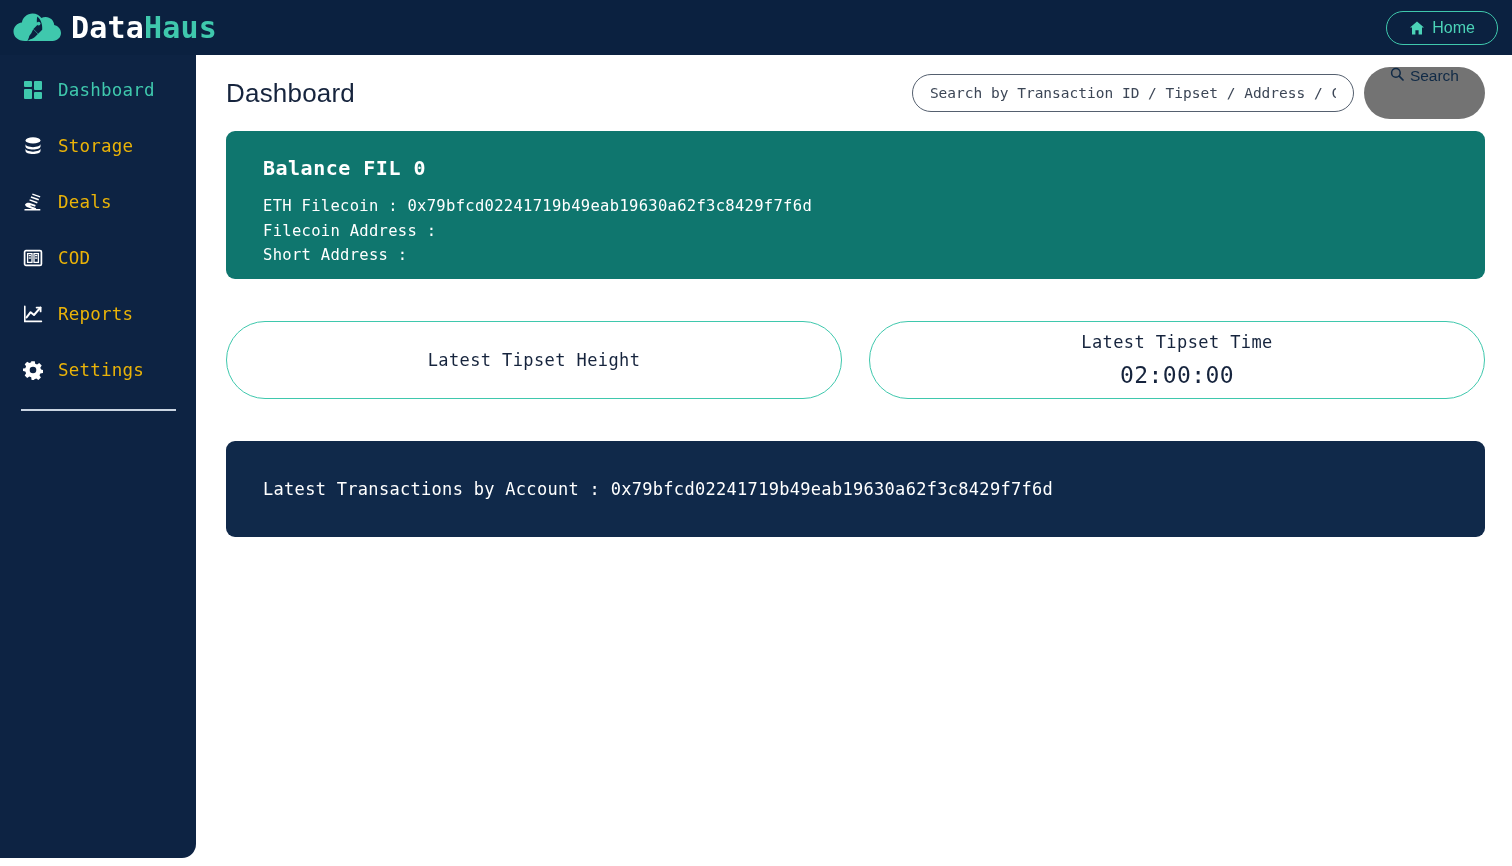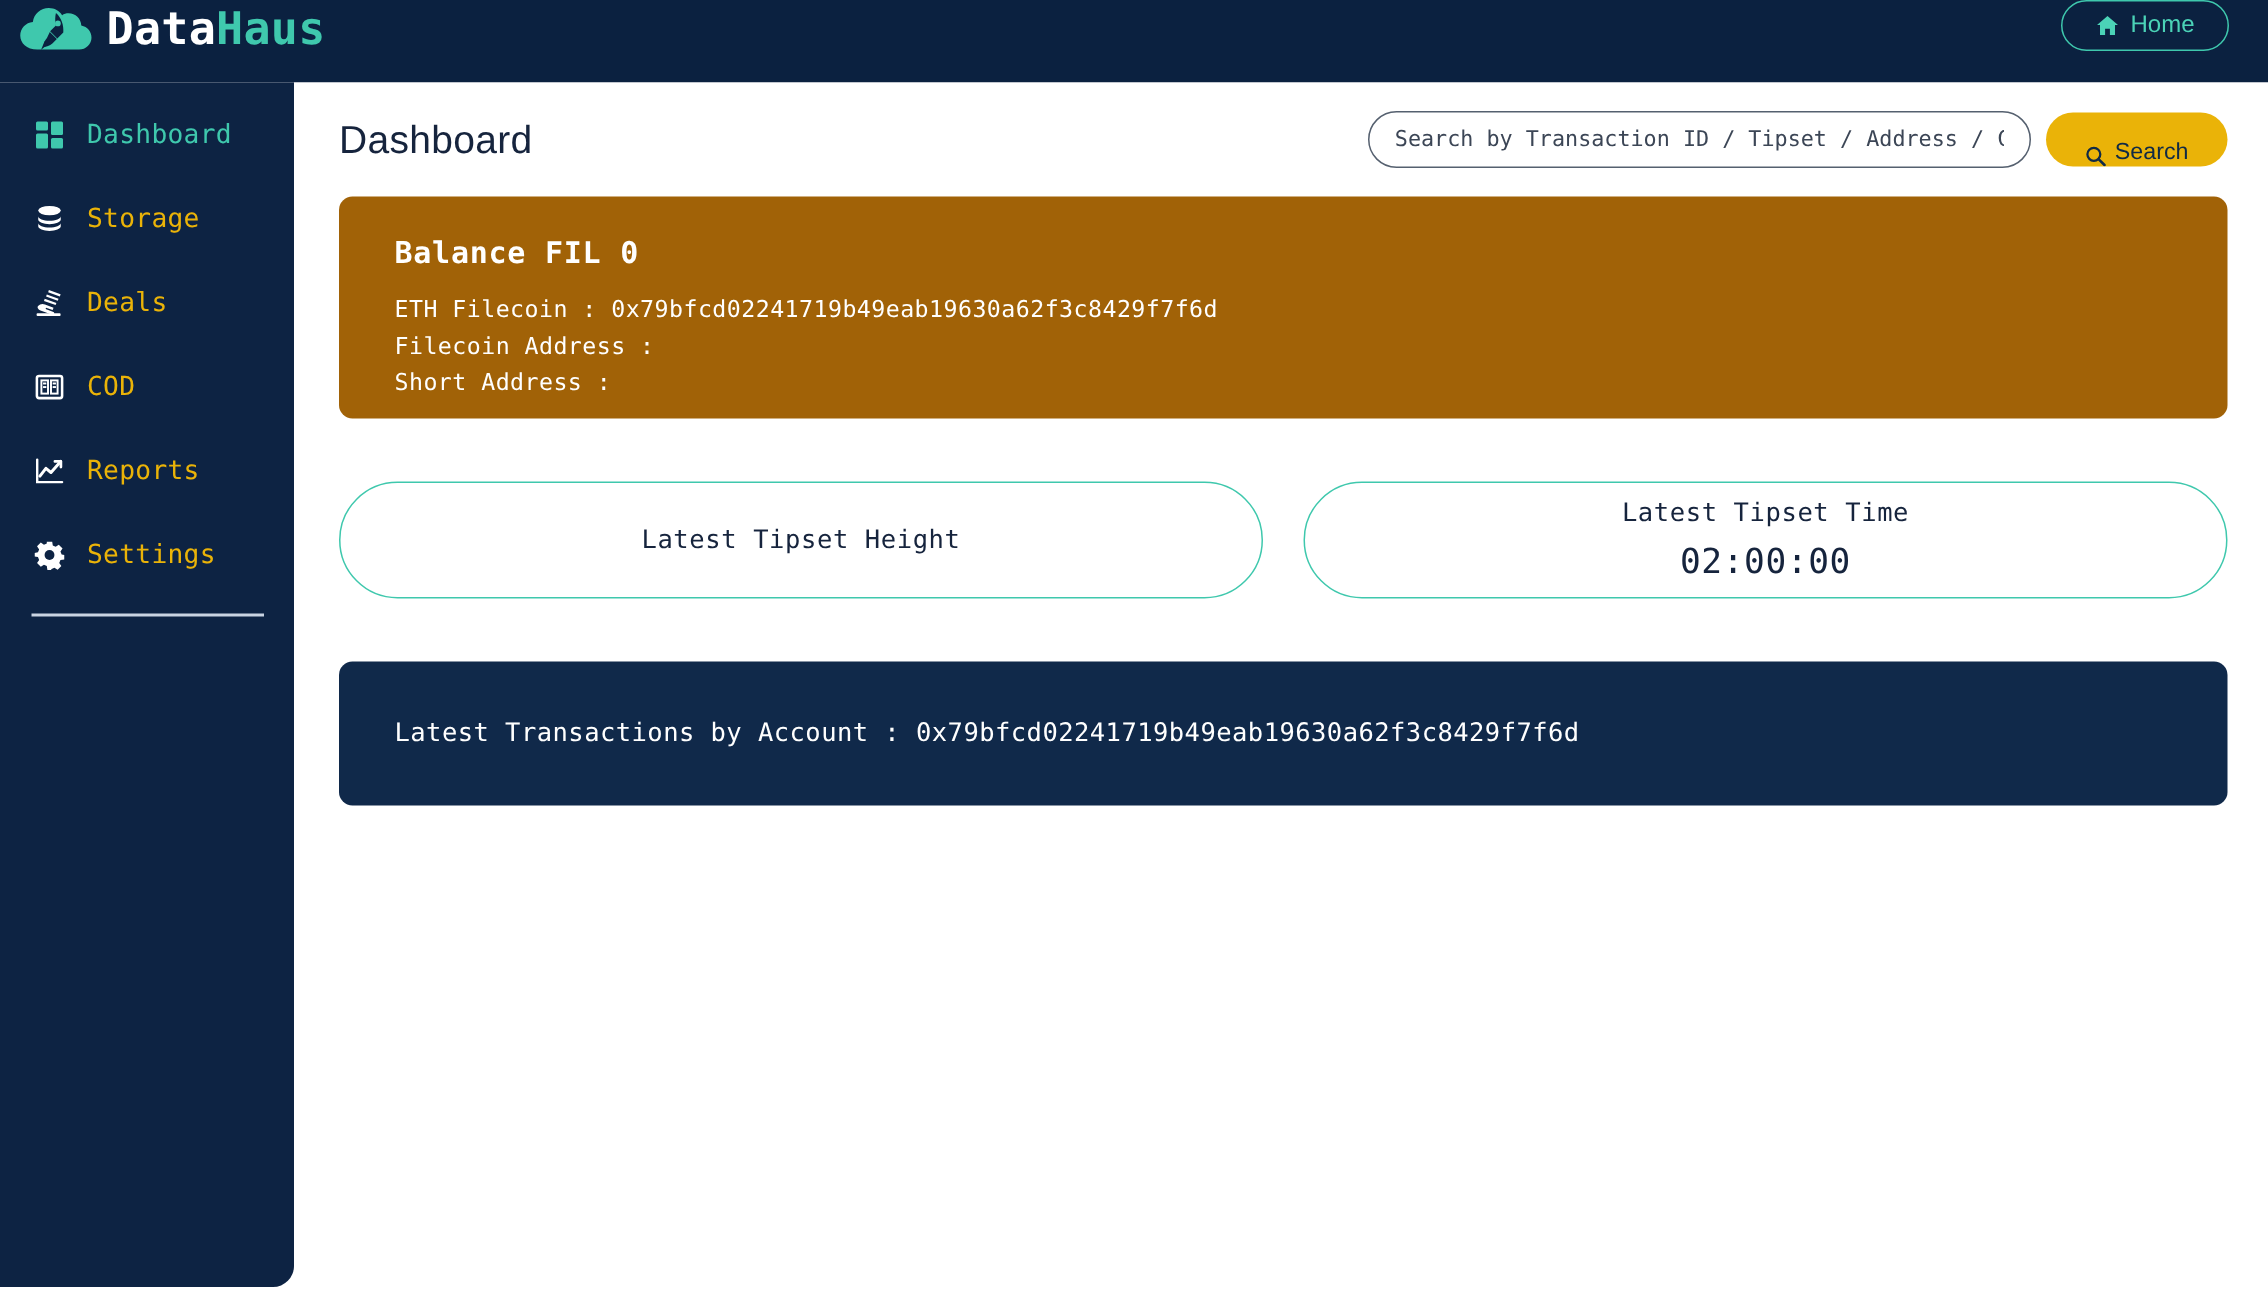--- a/index.html
+++ b/index.html
@@ -20,23 +20,23 @@
   }
 
   
   .topbar {
     position: absolute;
     top: 0; left: 0;
     width: 1512px;
     height: 55px;
     background: #0b2140;
     display: flex;
-    align-items: flex-start;
+    align-items: center;
     justify-content: space-between;
-    padding: 0 26px 0 12px;
+    padding: 0 14px 0 12px;
   }
 
   .brand {
     display: flex;
     align-items: center;
     gap: 9px;
   }
   .brand-logo {
     width: 50px;
     height: 40px;
@@ -155,41 +155,41 @@
     padding: 0 17px;
     font-size: 14.5px;
     color: #3c4656;
     font-family: "DejaVu Sans Mono", "Liberation Mono", monospace;
     outline: none;
   }
   .search-input::placeholder { color: #3c4656; opacity: 1; }
 
   .search-btn {
     display: flex;
-    align-items: flex-end;
+    align-items: flex-start;
     justify-content: center;
     gap: 6px;
-    height: 36px;
+    height: 52px;
     padding: 0 26px;
     border: none;
     border-radius: 999px;
-    background: #eab308;
+    background: #737373;
     color: #102a46;
     font-size: 15.5px;
     font-family: "Liberation Sans", sans-serif;
     cursor: pointer;
     white-space: nowrap;
   }
 
   .content { padding: 0 27px 0 30px; }
 
   
   .balance-card {
     height: 148px;
-    background: #a16207;
+    background: #0f766e;
     border-radius: 9px;
     padding: 25px 0 0 37px;
     color: #ffffff;
   }
   .balance-title {
     font-size: 20px;
     font-weight: bold;
     letter-spacing: 0.5px;
     margin-bottom: 14px;
   }

